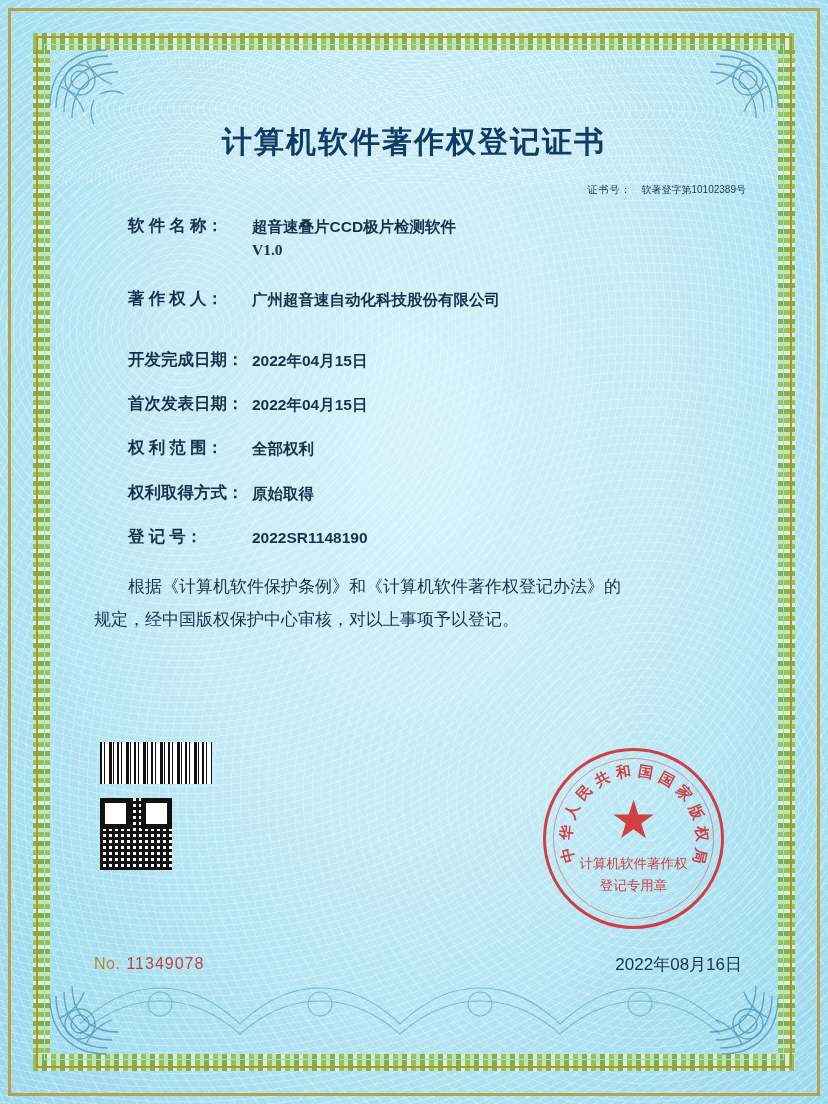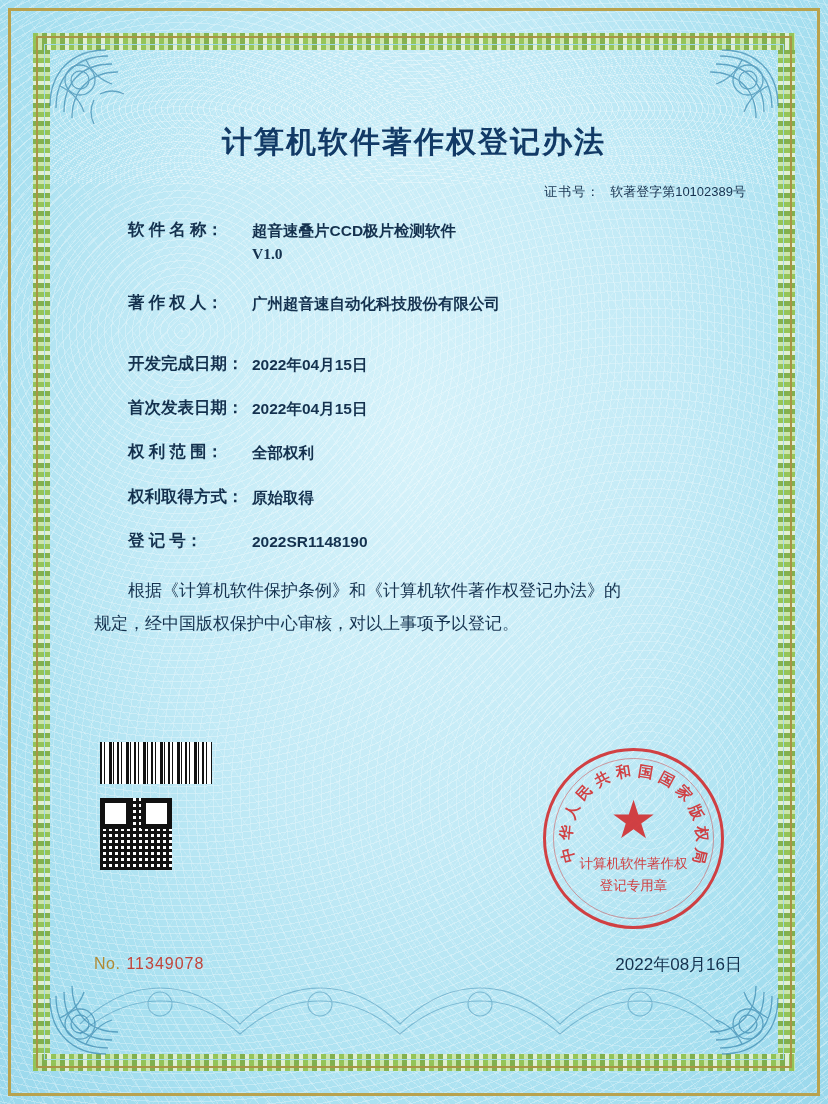--- a/index.html
+++ b/index.html
@@ -109,21 +109,21 @@
     letter-spacing: 2px;
     color: #10355f;
     font-weight: bold;
     font-family: "Liberation Serif", serif;
   }
 
   .cert-no {
     margin-top: 20px;
     text-align: right;
     padding-right: 22px;
-    font-size: 13px;
+    font-size: 10px;
     color: #17324f;
     font-family: "Liberation Sans", sans-serif;
   }
   .cert-no .label { letter-spacing: 1px; }
   .cert-no .value { margin-left: 10px; }
 
   .fields {
     margin-top: 18px;
     padding-left: 44px;
   }
@@ -370,21 +370,21 @@
         <circle cx="100" cy="58" r="12"></circle>
           <circle cx="260" cy="58" r="12"></circle>
         <circle cx="420" cy="58" r="12"></circle>
           <circle cx="580" cy="58" r="12"></circle>
       </g>
     </svg>
   </div>
 
   <div class="content">
 
-    <div class="title-org">计算机软件著作权登记办法</div>
+    <div class="title-org">计算机软件著作权登记证书</div>
 
 
     <div class="cert-no">
       <span class="label">证书号：</span><span class="value">软著登字第10102389号</span>
     </div>
 
     <div class="fields">
 
       <div class="field-row">
         <div class="field-label">软 件 名 称：</div>

